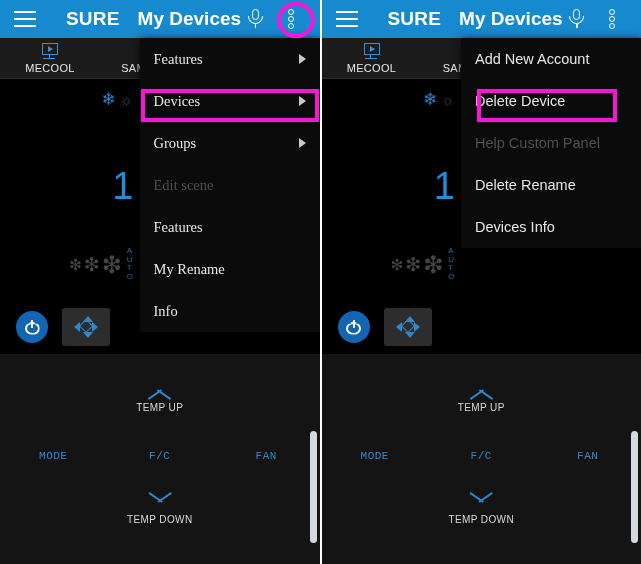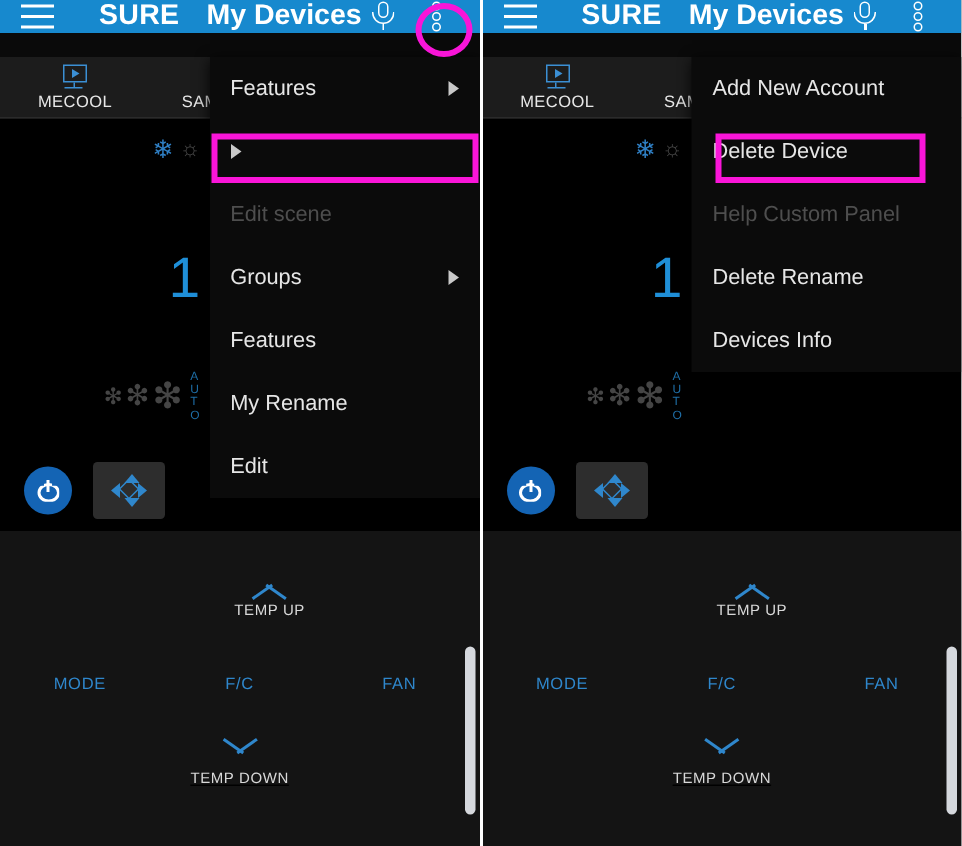--- a/index.html
+++ b/index.html
@@ -30,21 +30,21 @@
   .phone.right {
     width: 320px;
     margin-left: 1px;
   }
 
   
   .appbar {
     position: absolute;
     left: 0; top: 0;
     width: 100%;
-    height: 22px;
+    height: 38px;
     background: #1789ce;
     display: flex;
     align-items: center;
     box-sizing: border-box;
     padding: 0 8px;
     z-index: 5;
   }
   .hamburger {
     width: 22px; height: 17px;
     position: relative;
@@ -360,28 +360,26 @@
     left: 0; top: 275px;
     width: 100%;
     height: 240px;
     background: #141414;
   }
   .pad-temp-up {
     position: absolute;
     left: 50%; transform: translateX(-50%);
     top: 30px;
     text-align: center;
-    margin-left: 20px;
   }
   .pad-temp-down {
     position: absolute;
     left: 50%; transform: translateX(-50%);
     top: 142px;
     text-align: right;
-    text-decoration: underline;
   }
   .chev {
     width: 26px; height: 13px;
     margin: 0 auto 5px auto;
     position: relative;
   }
   .chev::before, .chev::after {
     content: "";
     position: absolute;
     width: 16px; height: 2px;
@@ -403,20 +401,21 @@
     width: 100%;
     display: flex;
     align-items: center;
   }
   .midrow .cell {
     flex: 1 1 0;
     text-align: center;
     color: #2f87cc;
     font-size: 11px;
     letter-spacing: 0.5px;
+    font-family: Liberation Mono, monospace;
   }
 
   
   .vscroll {
     position: absolute;
     right: 3px;
     top: 352px;
     width: 7px;
     height: 112px;
     background: #d5d8dd;
@@ -426,21 +425,21 @@
 
   
   .menu {
     position: absolute;
     top: 38px;
     right: 0;
     background: #0b0b0b;
     z-index: 20;
     box-shadow: 0 2px 9px rgba(0,0,0,0.9);
   }
-  .menu.left-menu { width: 180px; }
+  .menu.left-menu { width: 180px; font-family: Liberation Serif, serif; }
   .menu.right-menu { width: 180px; }
   .menu-item {
     height: 42px;
     display: flex;
     align-items: center;
     box-sizing: border-box;
     padding: 0 14px;
     color: #e6e6e6;
     font-size: 14.5px;
   }
@@ -556,37 +555,38 @@
         <div>SAMSUNG</div>
       </div>
     </div>
 
     <div class="menu left-menu">
       <div class="menu-item">
         <span class="mlabel">Features</span>
         <span class="caret"></span>
       </div>
       <div class="menu-item">
+        <span class="mlabel">Devices</span>
+        <span class="caret"></span>
+      </div>
+      <div class="menu-item">
+        <span class="mlabel">Groups</span>
         <span class="caret"></span>
       </div>
       <div class="menu-item disabled">
         <span class="mlabel">Edit scene</span>
       </div>
       <div class="menu-item">
-        <span class="mlabel">Groups</span>
-        <span class="caret"></span>
-      </div>
-      <div class="menu-item">
         <span class="mlabel">Features</span>
       </div>
       <div class="menu-item">
         <span class="mlabel">My Rename</span>
       </div>
       <div class="menu-item">
-        <span class="mlabel">Edit</span>
+        <span class="mlabel">Info</span>
       </div>
     </div>
 
     <div class="appbar">
       <div class="hamburger">
           <i></i>
           <i></i>
           <i></i>
         </div>
       <div class="brand">SURE</div>

